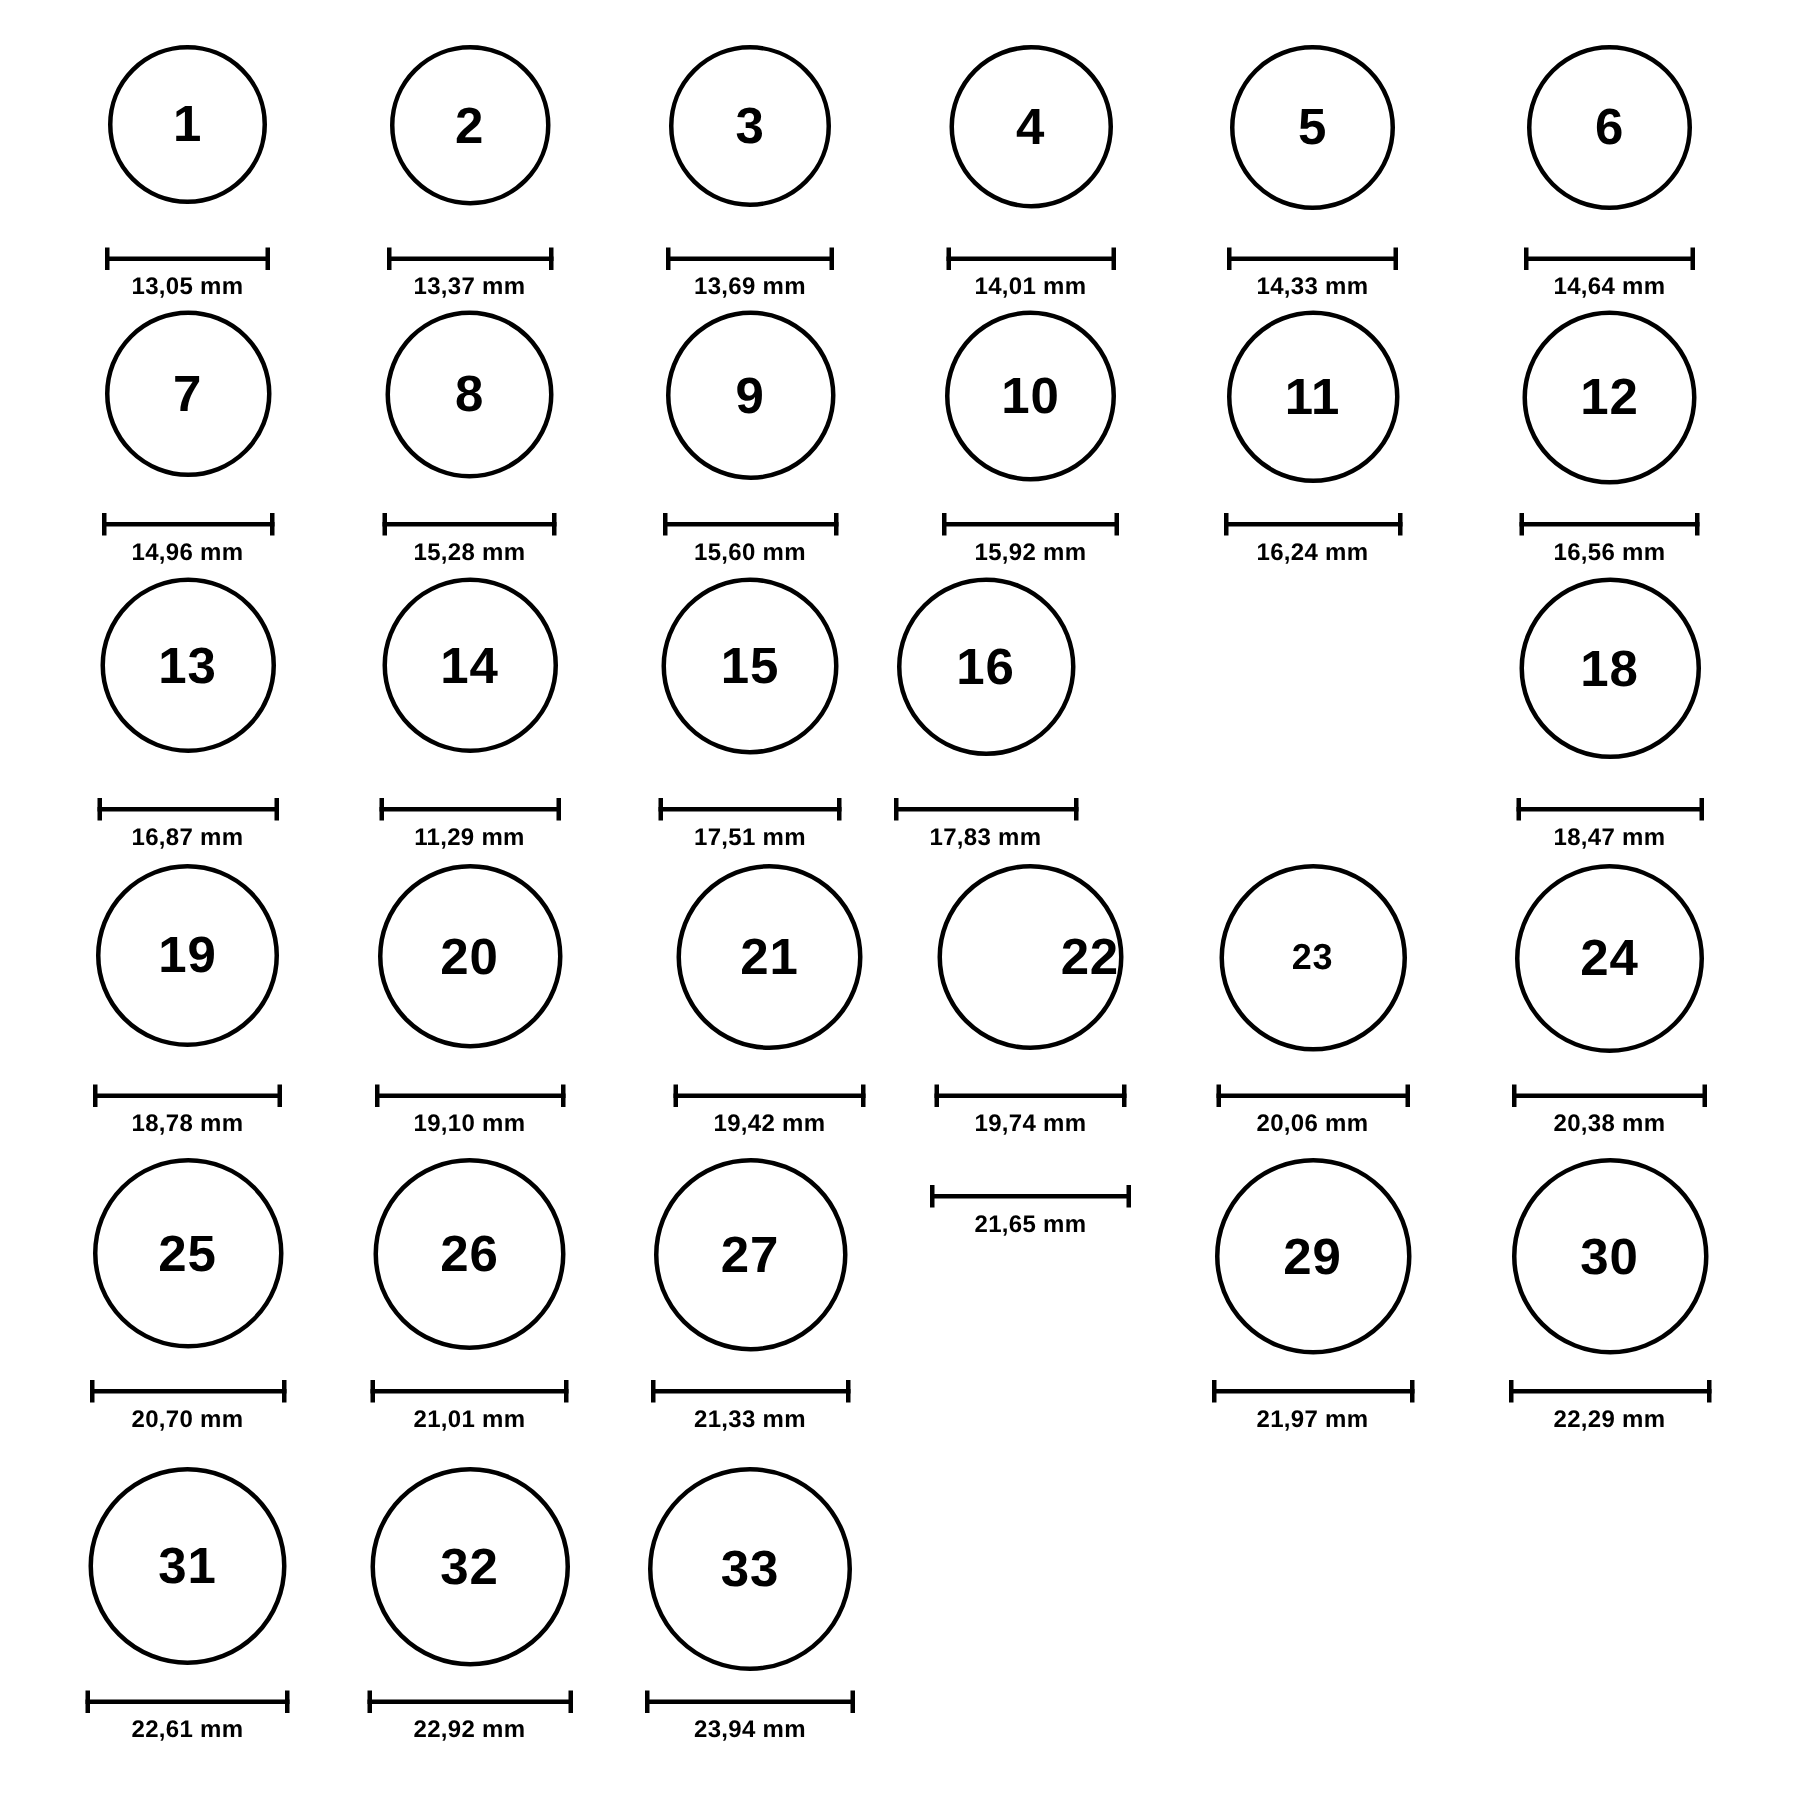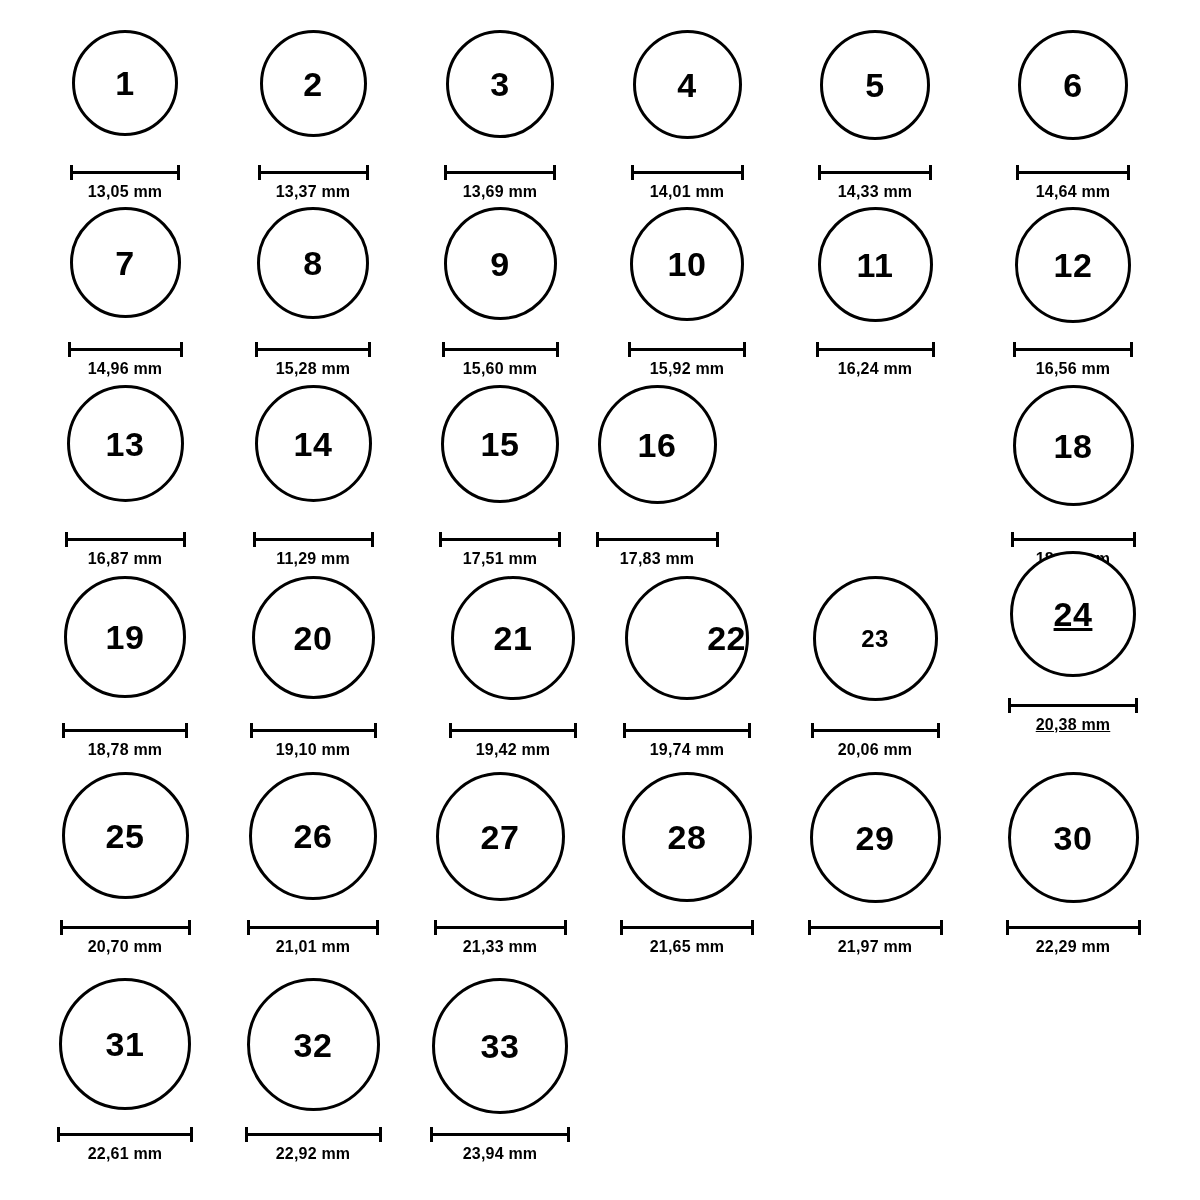--- a/index.html
+++ b/index.html
@@ -335,21 +335,21 @@
         <span class="ring-number" style="font-size: 24px;">23</span>
       </div>
       <div style="height: 22px;"></div>
       <div class="measure" style="width: 129px;">
         <div class="measure-bar"></div>
         <div class="measure-cap left"></div>
         <div class="measure-cap right"></div>
       </div>
       <div class="ring-label">20,06 mm</div>
     </div>
-    <div class="ring-cell" style="left: 983px; top: 551px; width: 180px; text-decoration: underline;">
+    <div class="ring-cell" style="left: 983px; top: 576px; width: 180px;">
       <div class="ring-circle" style="width: 126px; height: 126px;">
         <span class="ring-number" style="font-size: 34px;">24</span>
       </div>
       <div style="height: 21px;"></div>
       <div class="measure" style="width: 130px;">
         <div class="measure-bar"></div>
         <div class="measure-cap left"></div>
         <div class="measure-cap right"></div>
       </div>
       <div class="ring-label">20,38 mm</div>
@@ -384,23 +384,20 @@
       </div>
       <div style="height: 19px;"></div>
       <div class="measure" style="width: 133px;">
         <div class="measure-bar"></div>
         <div class="measure-cap left"></div>
         <div class="measure-cap right"></div>
       </div>
       <div class="ring-label">21,33 mm</div>
     </div>
     <div class="ring-cell" style="left: 597px; top: 772px; width: 180px;">
-      <div class="ring-circle" style="width: 130px; height: 130px;">
-        <span class="ring-number" style="font-size: 34px;">28</span>
-      </div>
       <div style="height: 18px;"></div>
       <div class="measure" style="width: 134px;">
         <div class="measure-bar"></div>
         <div class="measure-cap left"></div>
         <div class="measure-cap right"></div>
       </div>
       <div class="ring-label">21,65 mm</div>
     </div>
     <div class="ring-cell" style="left: 785px; top: 772px; width: 180px;">
       <div class="ring-circle" style="width: 131px; height: 131px;">

